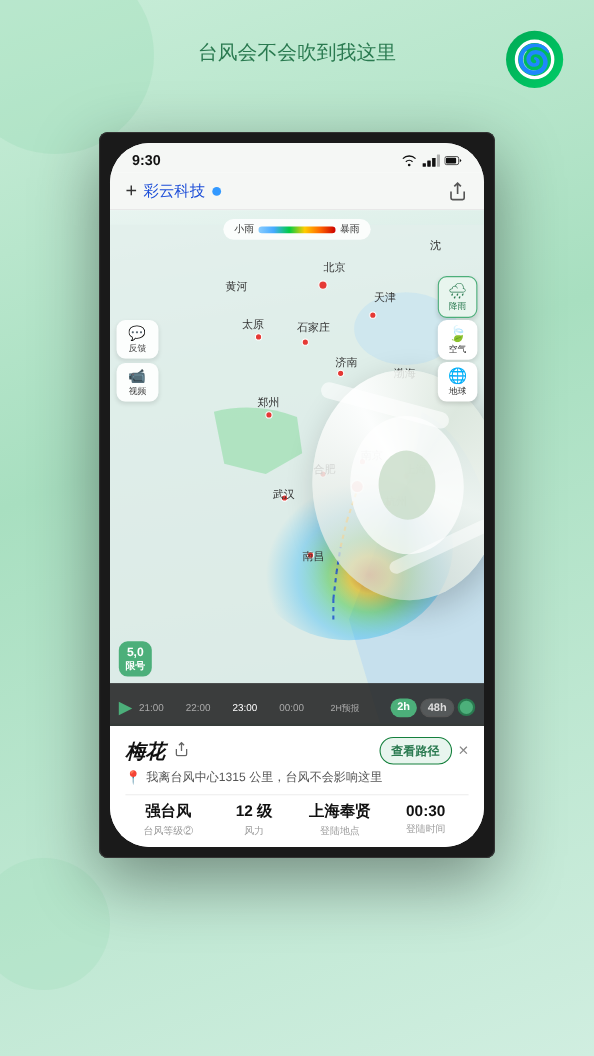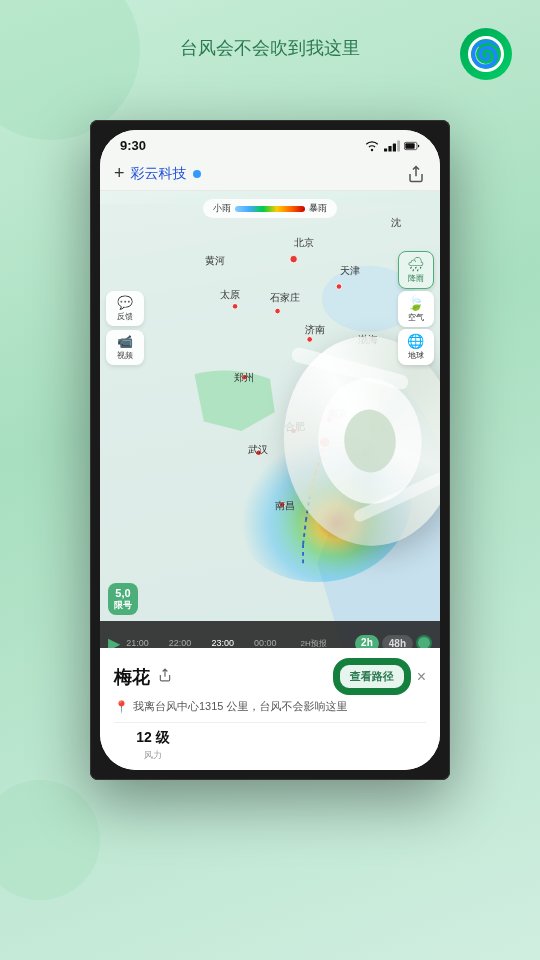--- a/index.html
+++ b/index.html
@@ -319,35 +319,36 @@
     }
     .typhoon-name-row {
       display: flex;
       align-items: center;
       gap: 8px;
     }
     .typhoon-name {
       font-size: 18px;
       font-weight: 700;
       color: #111;
+      font-style: italic;
     }
     .share-icon { color: #666; font-size: 14px; }
     .location-row {
       display: flex;
       align-items: center;
       gap: 4px;
       font-size: 11px;
       color: #555;
       margin-bottom: 8px;
     }
     .loc-pin { color: #3399ff; font-size: 12px; }
     .view-path-btn {
       background: #e8f5ee;
       color: #2a7a50;
-      border: 7px solid #15803d;
+      border: 1px solid #15803d;
       border-radius: 16px;
       padding: 4px 10px;
       font-size: 11px;
       font-weight: 600;
     }
     .close-btn { color: #888; font-size: 16px; }
     .stats-grid {
       display: grid;
       grid-template-columns: repeat(4, 1fr);
       gap: 0;
@@ -496,21 +497,21 @@
         </div>
         <div class="city-label" style="left:170px;top:100px;">
           <span>石家庄</span>
         </div>
         <div class="city-label" style="left:120px;top:97px;">
           <span>太原</span>
         </div>
         <div class="city-label" style="left:205px;top:132px;">
           <span>济南</span>
         </div>
-        <div class="city-label" style="left:134px;top:180px;">
+        <div class="city-label" style="left:134px;top:168px;">
           <span>郑州</span>
         </div>
         <div class="city-label" style="left:185px;top:229px;">
           <span>合肥</span>
         </div>
         <div class="city-label" style="left:228px;top:216px;">
           <span>南京</span>
         </div>
         <div class="city-label" style="left:268px;top:229px;">
           <span>上海</span>
@@ -607,21 +608,35 @@
             <button class="view-path-btn">查看路径</button>
             <span class="close-btn">×</span>
           </div>
         </div>
         <div class="location-row">
           <span class="loc-pin">📍</span>
           <span>我离台风中心1315 公里，台风不会影响这里</span>
         </div>
         <div class="stats-grid">
           <div class="stat-item">
+            <div class="stat-value">强台风</div>
+            <div class="stat-label">
+              <span>台风等级②</span>
+            </div>
+          </div>
+          <div class="stat-item">
             <div class="stat-value">12 级</div>
             <div class="stat-label">风力</div>
+          </div>
+          <div class="stat-item">
+            <div class="stat-value">上海奉贤</div>
+            <div class="stat-label">登陆地点</div>
+          </div>
+          <div class="stat-item">
+            <div class="stat-value">00:30</div>
+            <div class="stat-label">登陆时间</div>
           </div>
         </div>
       </div>
 
     </div>
   </div>
 </div>
 
 </body></html>

